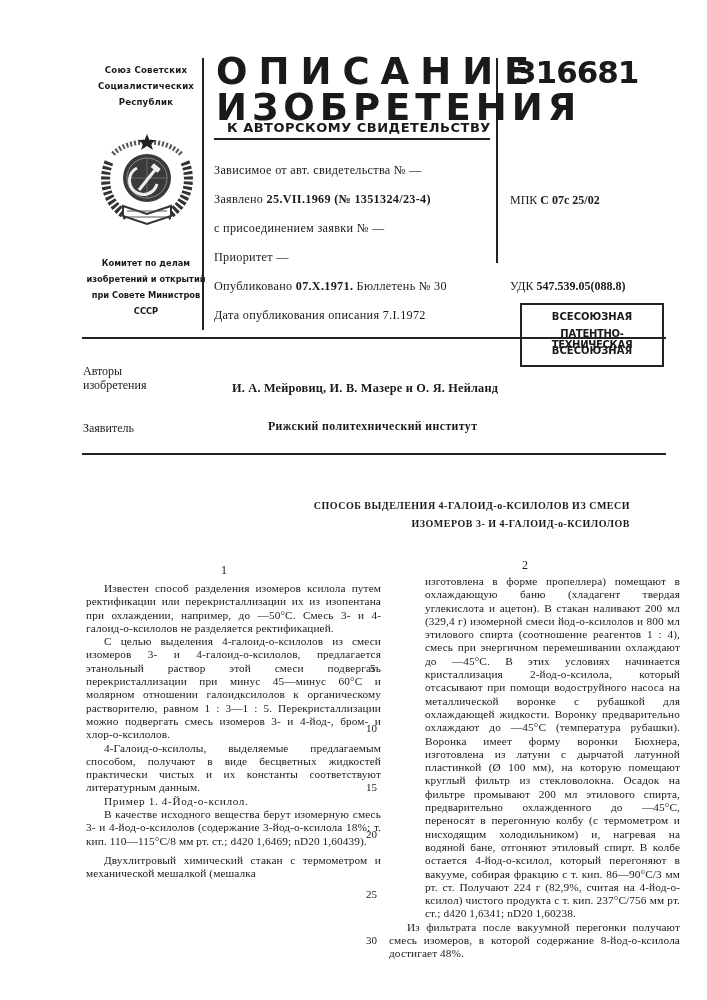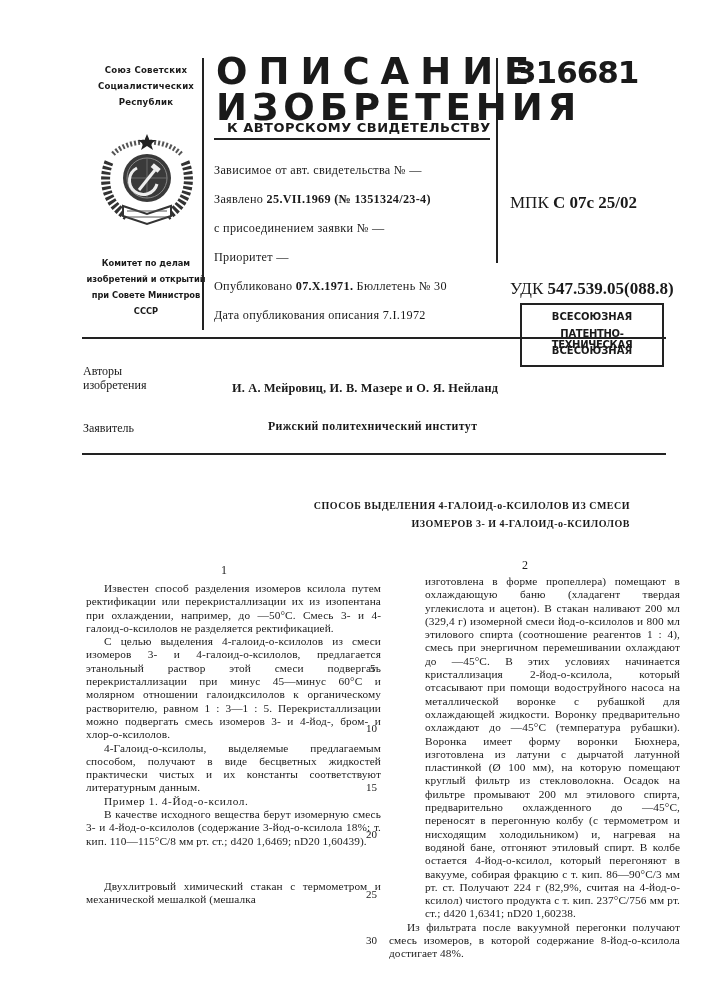--- a/index.html
+++ b/index.html
@@ -24,21 +24,21 @@
         line-height: 40px; white-space: nowrap; }
   .t2 { left: 216px; top: 88px; width: 280px; font-size: 37px; font-weight: bold; letter-spacing: 5px;
         line-height: 40px; white-space: nowrap; }
   .t3 { left: 227px; top: 120px; font-size: 13px; font-weight: bold; letter-spacing: 0.5px; white-space: nowrap; }
   .t3line { left: 214px; top: 138px; width: 276px; height: 2px; background: #222; }
   .patno { left: 507px; top: 54px; font-size: 31px; font-weight: bold; letter-spacing: -1px; margin-left: 8px; }
 
   
   .meta { left: 214px; font-size: 12.2px; white-space: nowrap; letter-spacing: 0.3px; }
   .meta b { font-weight: bold; }
-  .right-meta { left: 510px; font-size: 17px; white-space: nowrap; }
+  .right-meta { left: 510px; font-size: 12px; white-space: nowrap; }
 
   
   .stamp { left: 520px; top: 303px; width: 140px; height: 60px; border: 2px solid #222; }
   .stamp div { position: absolute; left: 0; width: 100%; text-align: center; font-weight: bold; font-size: 10px; }
 
   
   .hrule { left: 82px; height: 2px; background: #222; }
 
   .label { left: 83px; font-size: 12px; line-height: 14px; }
   .authors { left: 232px; top: 381px; font-size: 12.3px; font-weight: bold; white-space: nowrap; letter-spacing: 0.2px; }
@@ -144,21 +144,21 @@
 
 <div class="abs colnum" style="left:221px; top:563px">1</div>
 <div class="abs colnum" style="left:522px; top:558px">2</div>
 
 <div class="abs col" style="left:86px; top:582px">
   <p>Известен способ разделения изомеров ксилола путем ректификации или перекристаллизации их из изопентана при охлаждении, например, до —50°С. Смесь 3- и 4-галоид-о-ксилолов не разделяется ректификацией.</p>
   <p>С целью выделения 4-галоид-о-ксилолов из смеси изомеров 3- и 4-галоид-о-ксилолов, предлагается этанольный раствор этой смеси подвергать перекристаллизации при минус 45—минус 60°С и молярном отношении галоидксилолов к органическому растворителю, равном 1 : 3—1 : 5. Перекристаллизации можно подвергать смесь изомеров 3- и 4-йод-, бром- и хлор-о-ксилолов.</p>
   <p>4-Галоид-о-ксилолы, выделяемые предлагаемым способом, получают в виде бесцветных жидкостей практически чистых и их константы соответствуют литературным данным.</p>
   <p style="letter-spacing:0.6px">Пример 1. 4-Йод-о-ксилол.</p>
   <p>В качестве исходного вещества берут изомерную смесь 3- и 4-йод-о-ксилолов (содержание 3-йод-о-ксилола 18%; т. кип. 110—115°С/8 мм рт. ст.; d420 1,6469; nD20 1,60439).</p>
-  <p style="margin-top:32px">Двухлитровый химический стакан с термометром и механической мешалкой (мешалка</p>
+  <p style="margin-top:6px">Двухлитровый химический стакан с термометром и механической мешалкой (мешалка</p>
 </div>
 
 <div class="abs lineno" style="left:370px; top:662px">5</div>
 <div class="abs lineno" style="left:366px; top:722px">10</div>
 <div class="abs lineno" style="left:366px; top:781px">15</div>
 <div class="abs lineno" style="left:366px; top:828px">20</div>
 <div class="abs lineno" style="left:366px; top:888px">25</div>
 <div class="abs lineno" style="left:366px; top:934px">30</div>
 
 <div class="abs col" style="left:389px; top:575px; width:291px">

